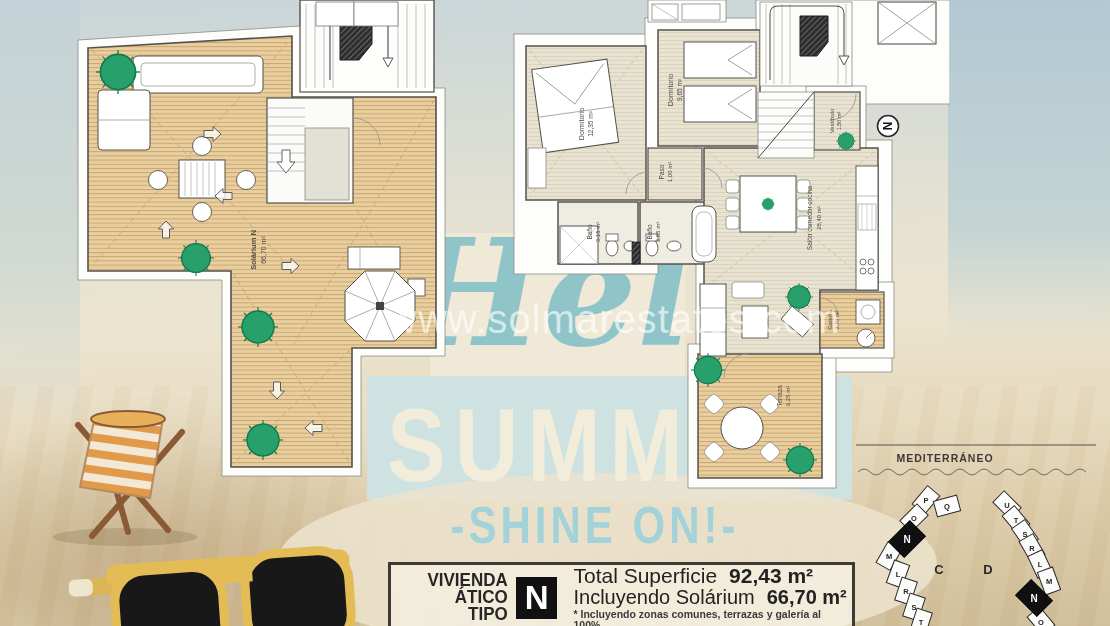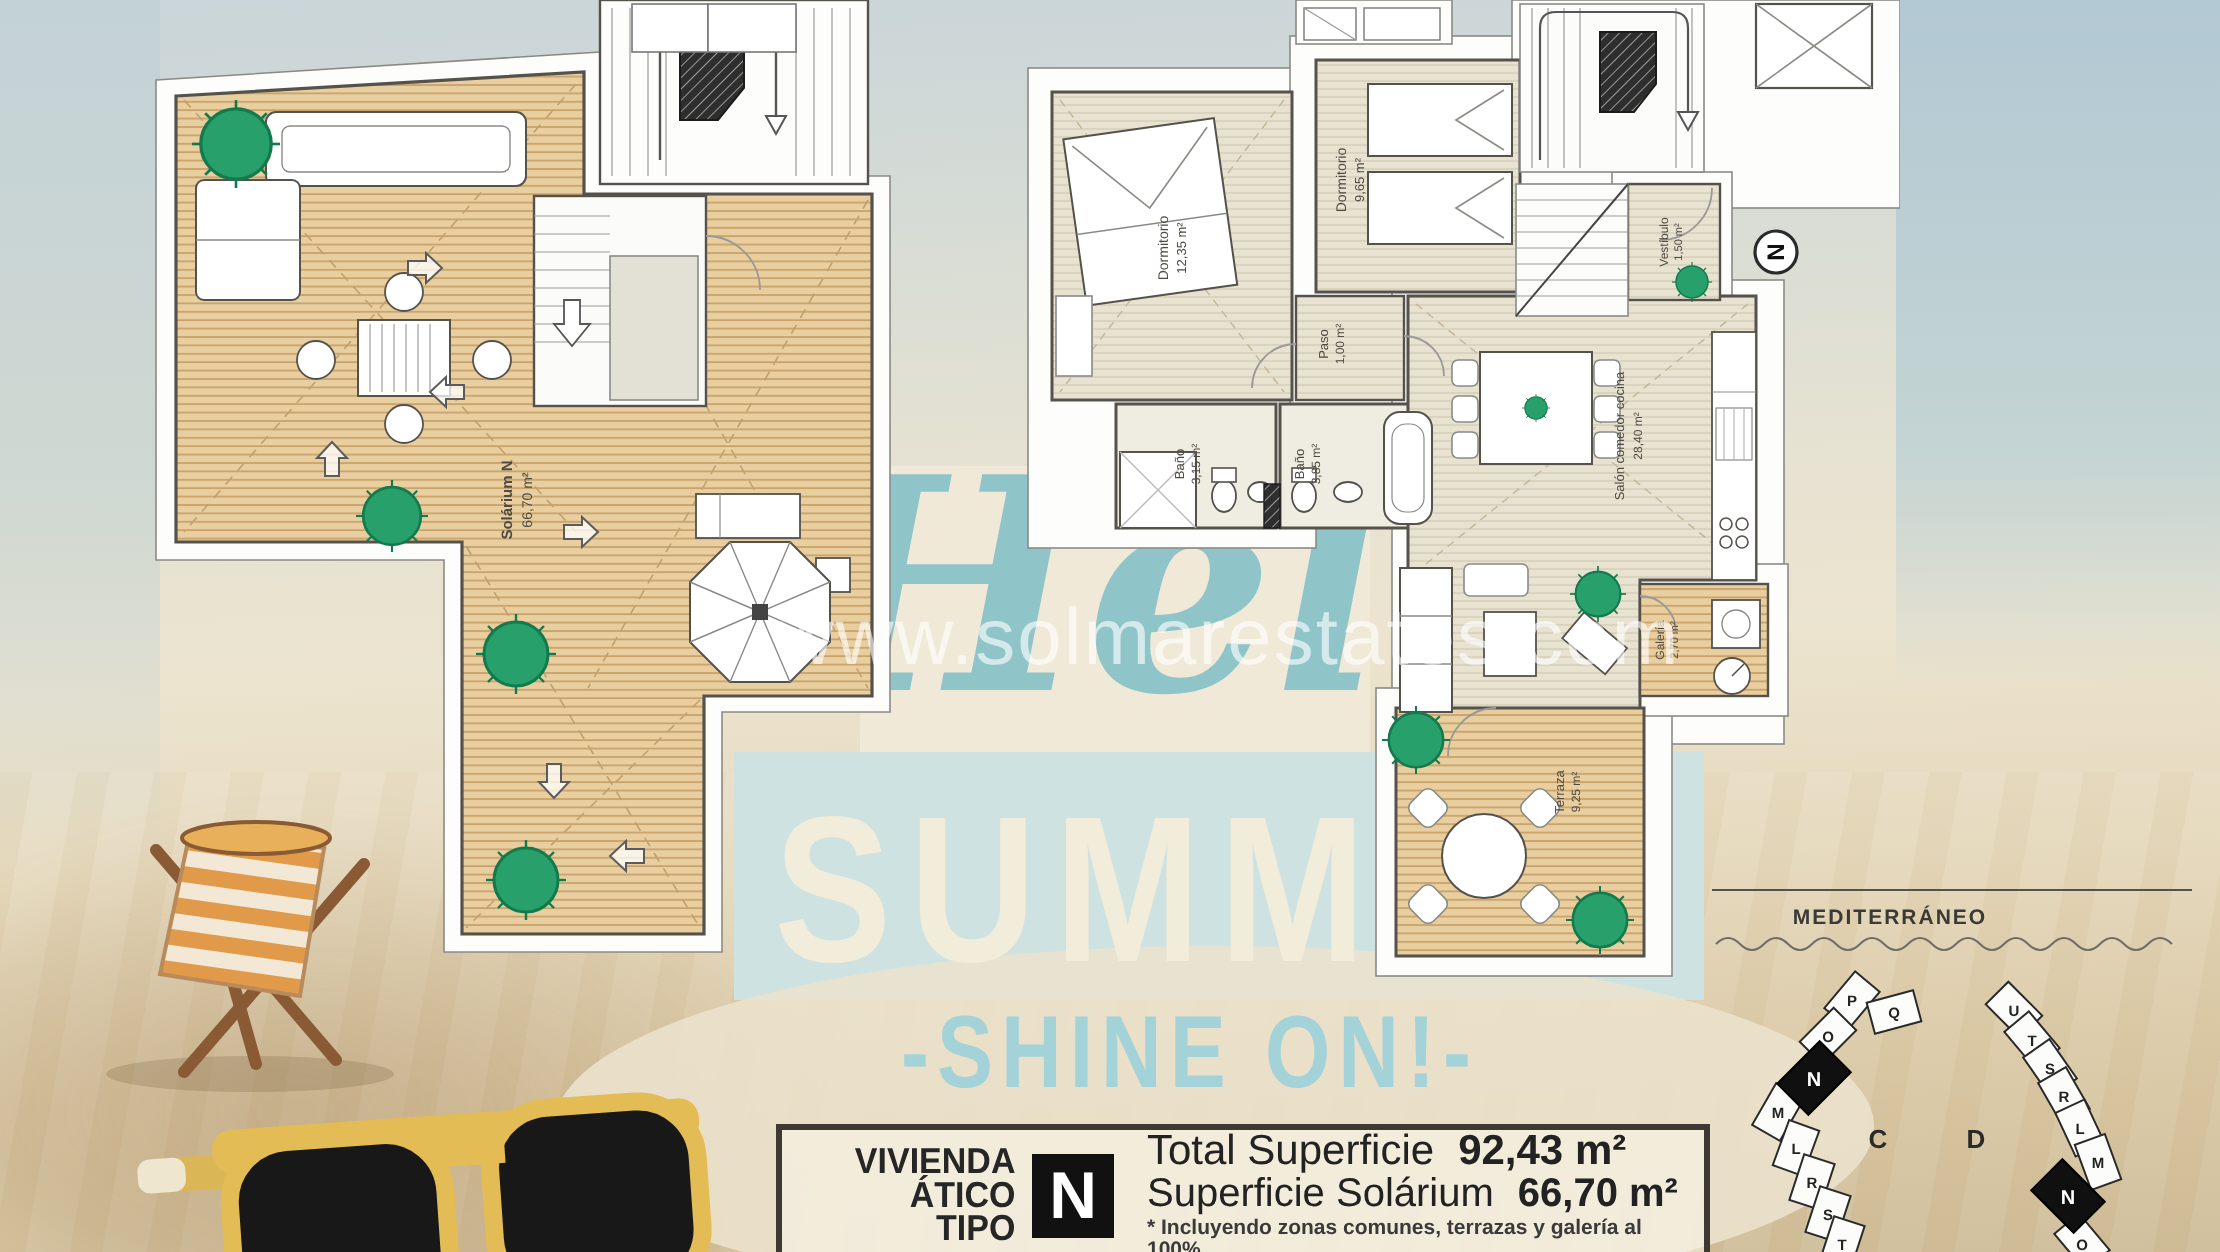--- a/index.html
+++ b/index.html
@@ -432,21 +432,21 @@
     <div class="ib-left">
       <div>VIVIENDA</div>
       <div>ÁTICO TIPO</div>
     </div>
     <div class="ib-badge">N</div>
     <div class="ib-right">
       <div class="ib-row1">
         <span>Total Superficie</span><span class="ib-val">92,43 m²</span>
       </div>
       <div class="ib-row2">
-        <span>Superficie Solárium</span><span class="ib-val">66,70 m²</span>
+        <span>Incluyendo Solárium</span><span class="ib-val">66,70 m²</span>
       </div>
       <div class="ib-foot">* Incluyendo zonas comunes, terrazas y galería al 100%.</div>
     </div>
   </div>
 
   <svg class="sitemap" width="260" height="191" viewBox="845 435 260 191">
     <line x1="856" y1="445" x2="1096" y2="445" stroke="#55524c" stroke-width="1"></line>
     <text x="945" y="462" text-anchor="middle" font-size="10.5" font-weight="bold" letter-spacing="1" fill="#3c3a35">MEDITERRÁNEO</text>
     <path d="M858,472 q6,-6 12,0 t12,0 t12,0 t12,0 t12,0 t12,0 t12,0 t12,0 t12,0 t12,0 t12,0 t12,0 t12,0 t12,0 t12,0 t12,0 t12,0 t12,0 t12,0" fill="none" stroke="#6f6c65" stroke-width="1"></path>
 

